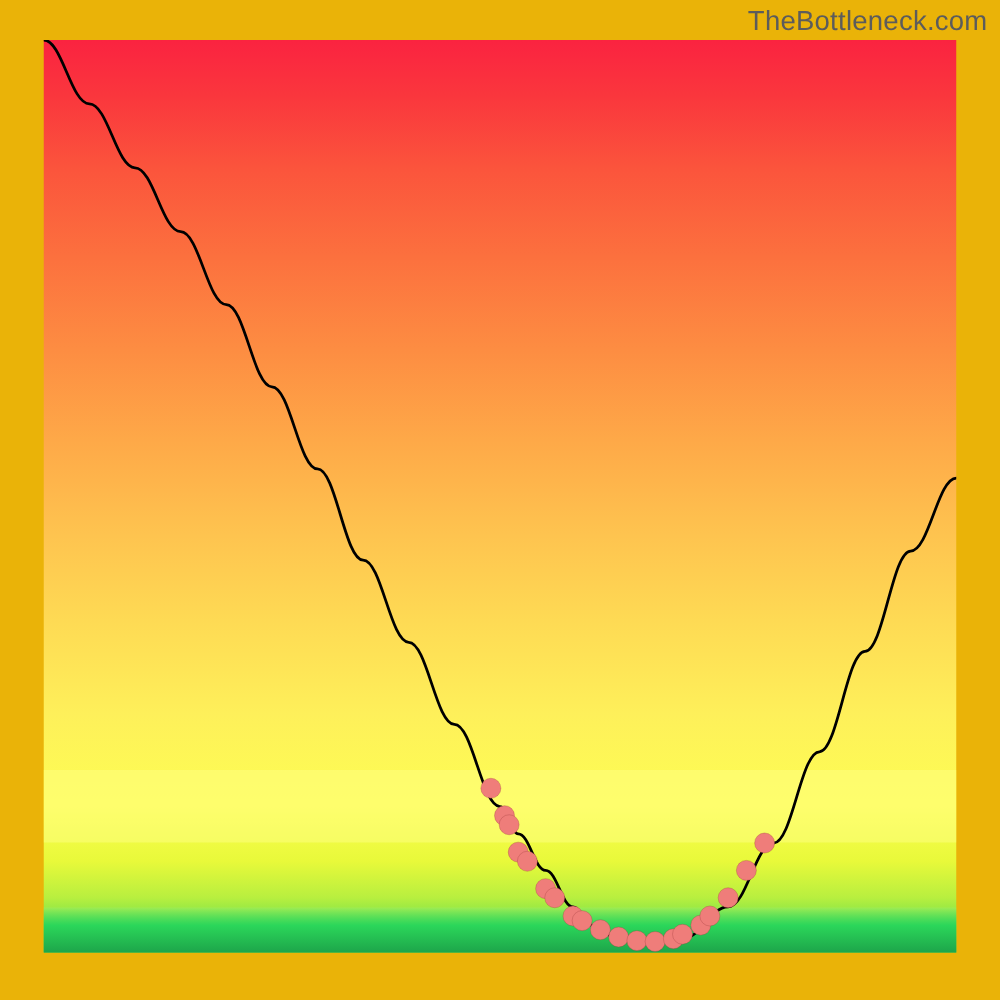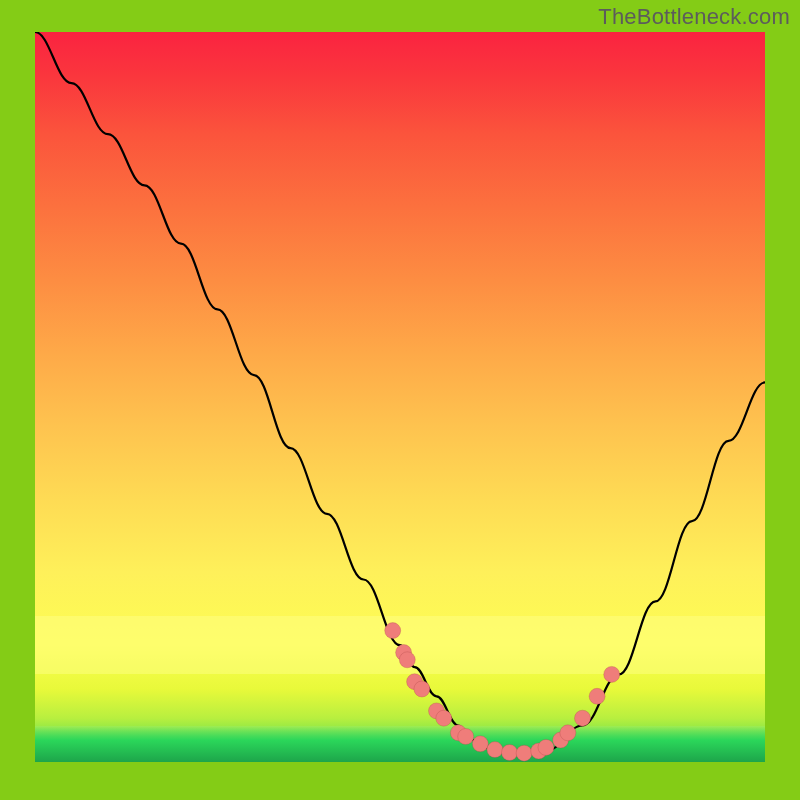--- a/index.html
+++ b/index.html
@@ -8,21 +8,21 @@
     width: 800px;
     height: 800px;
     background: #000;
     overflow: hidden;
     font-family: Arial, Helvetica, sans-serif;
   }
   .frame {
     position: relative;
     width: 800px;
     height: 800px;
-    background: #84cc16;
+    background: #eab308;
   }
   .watermark {
     position: absolute;
     top: 4px;
     right: 10px;
     color: #5c5c5c;
     font-size: 22px;
     letter-spacing: 0.2px;
     font-weight: 500;
     z-index: 5;

